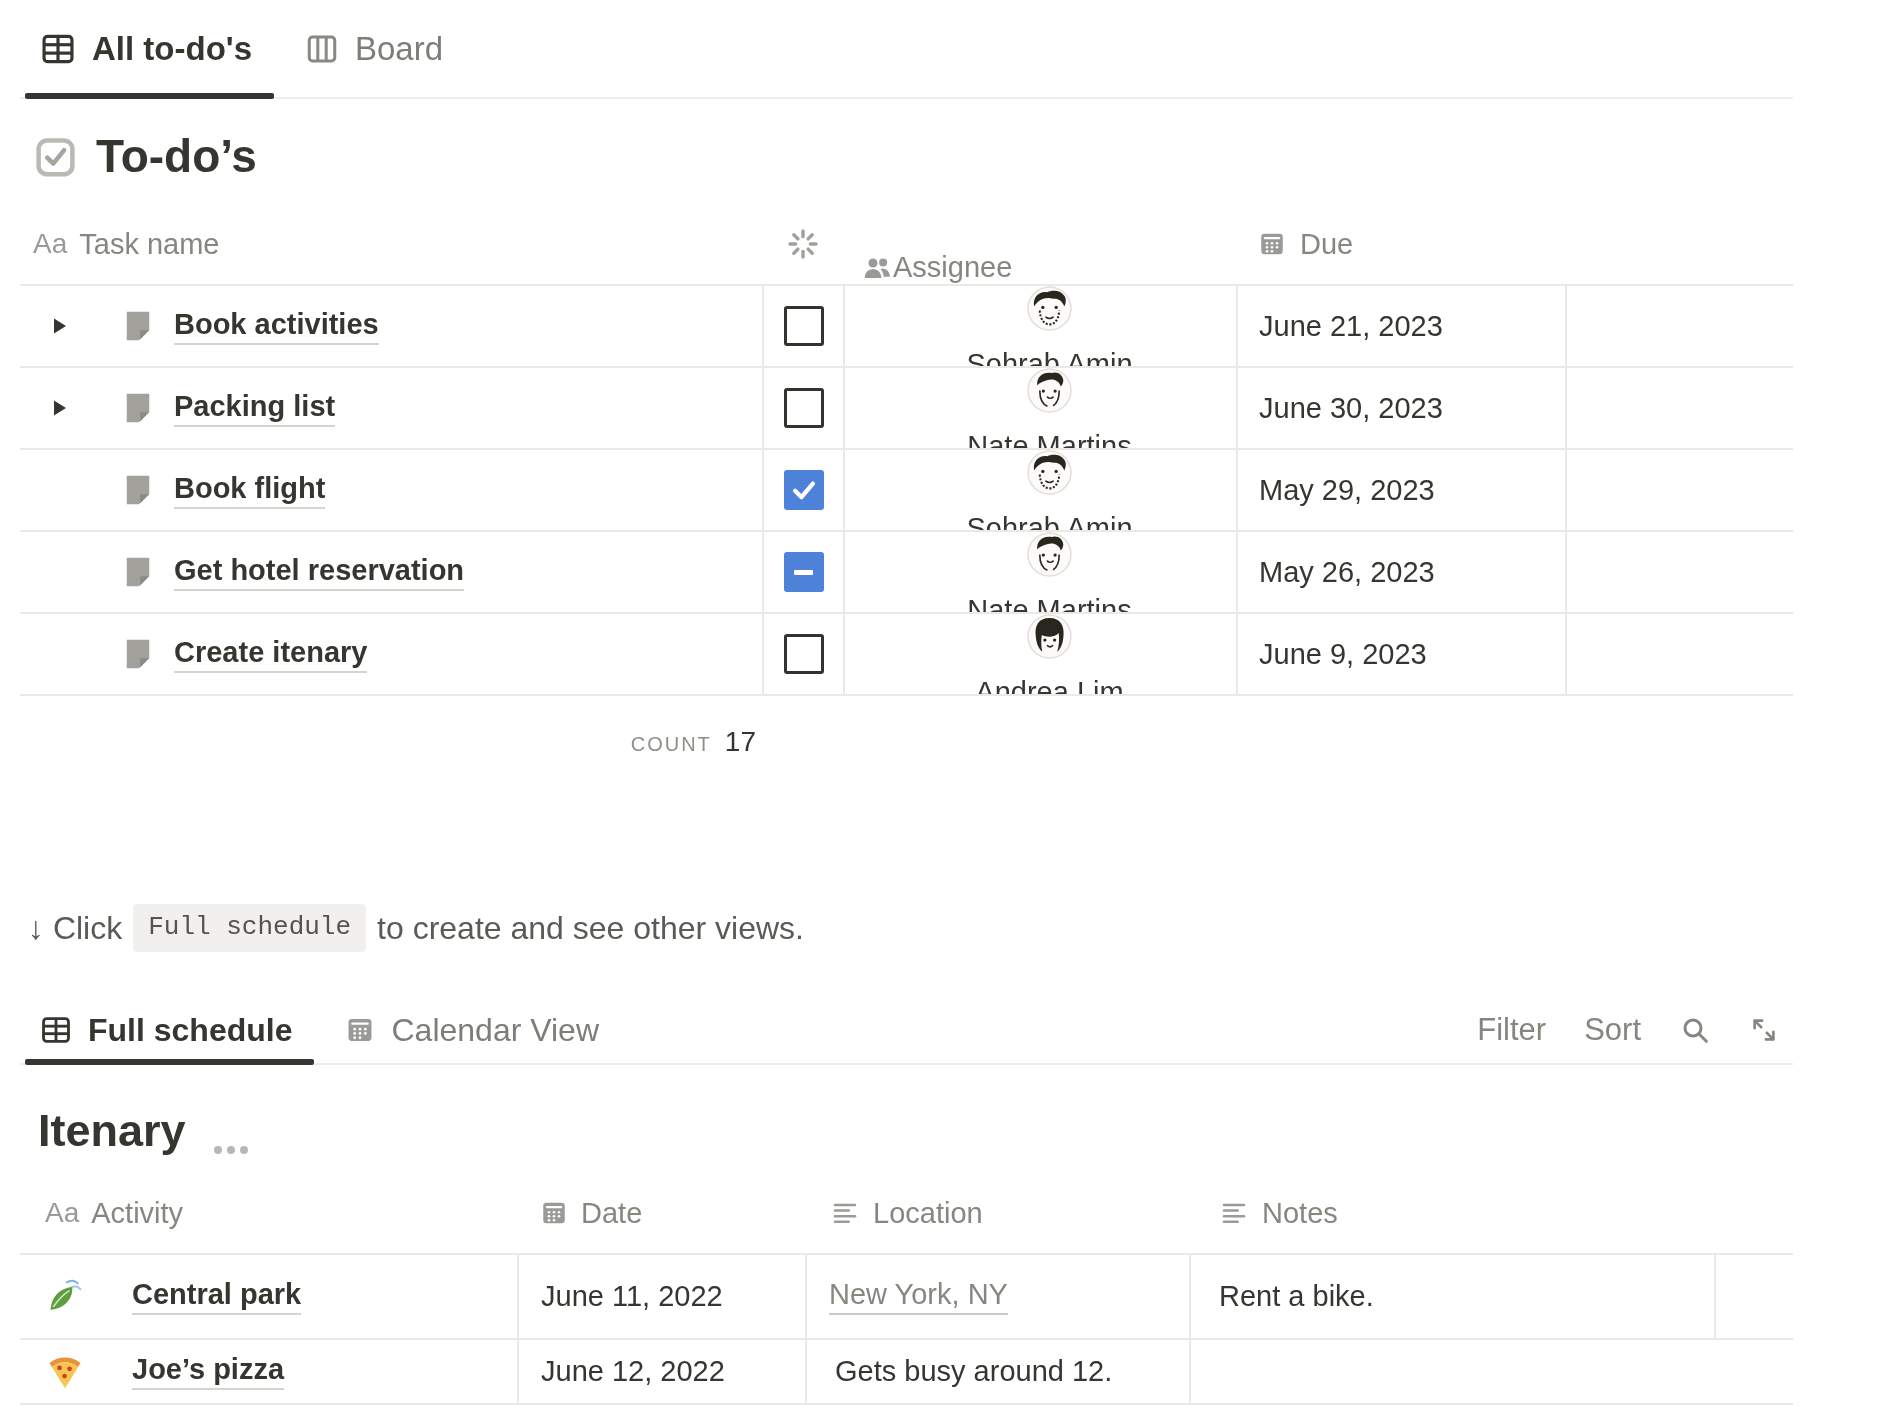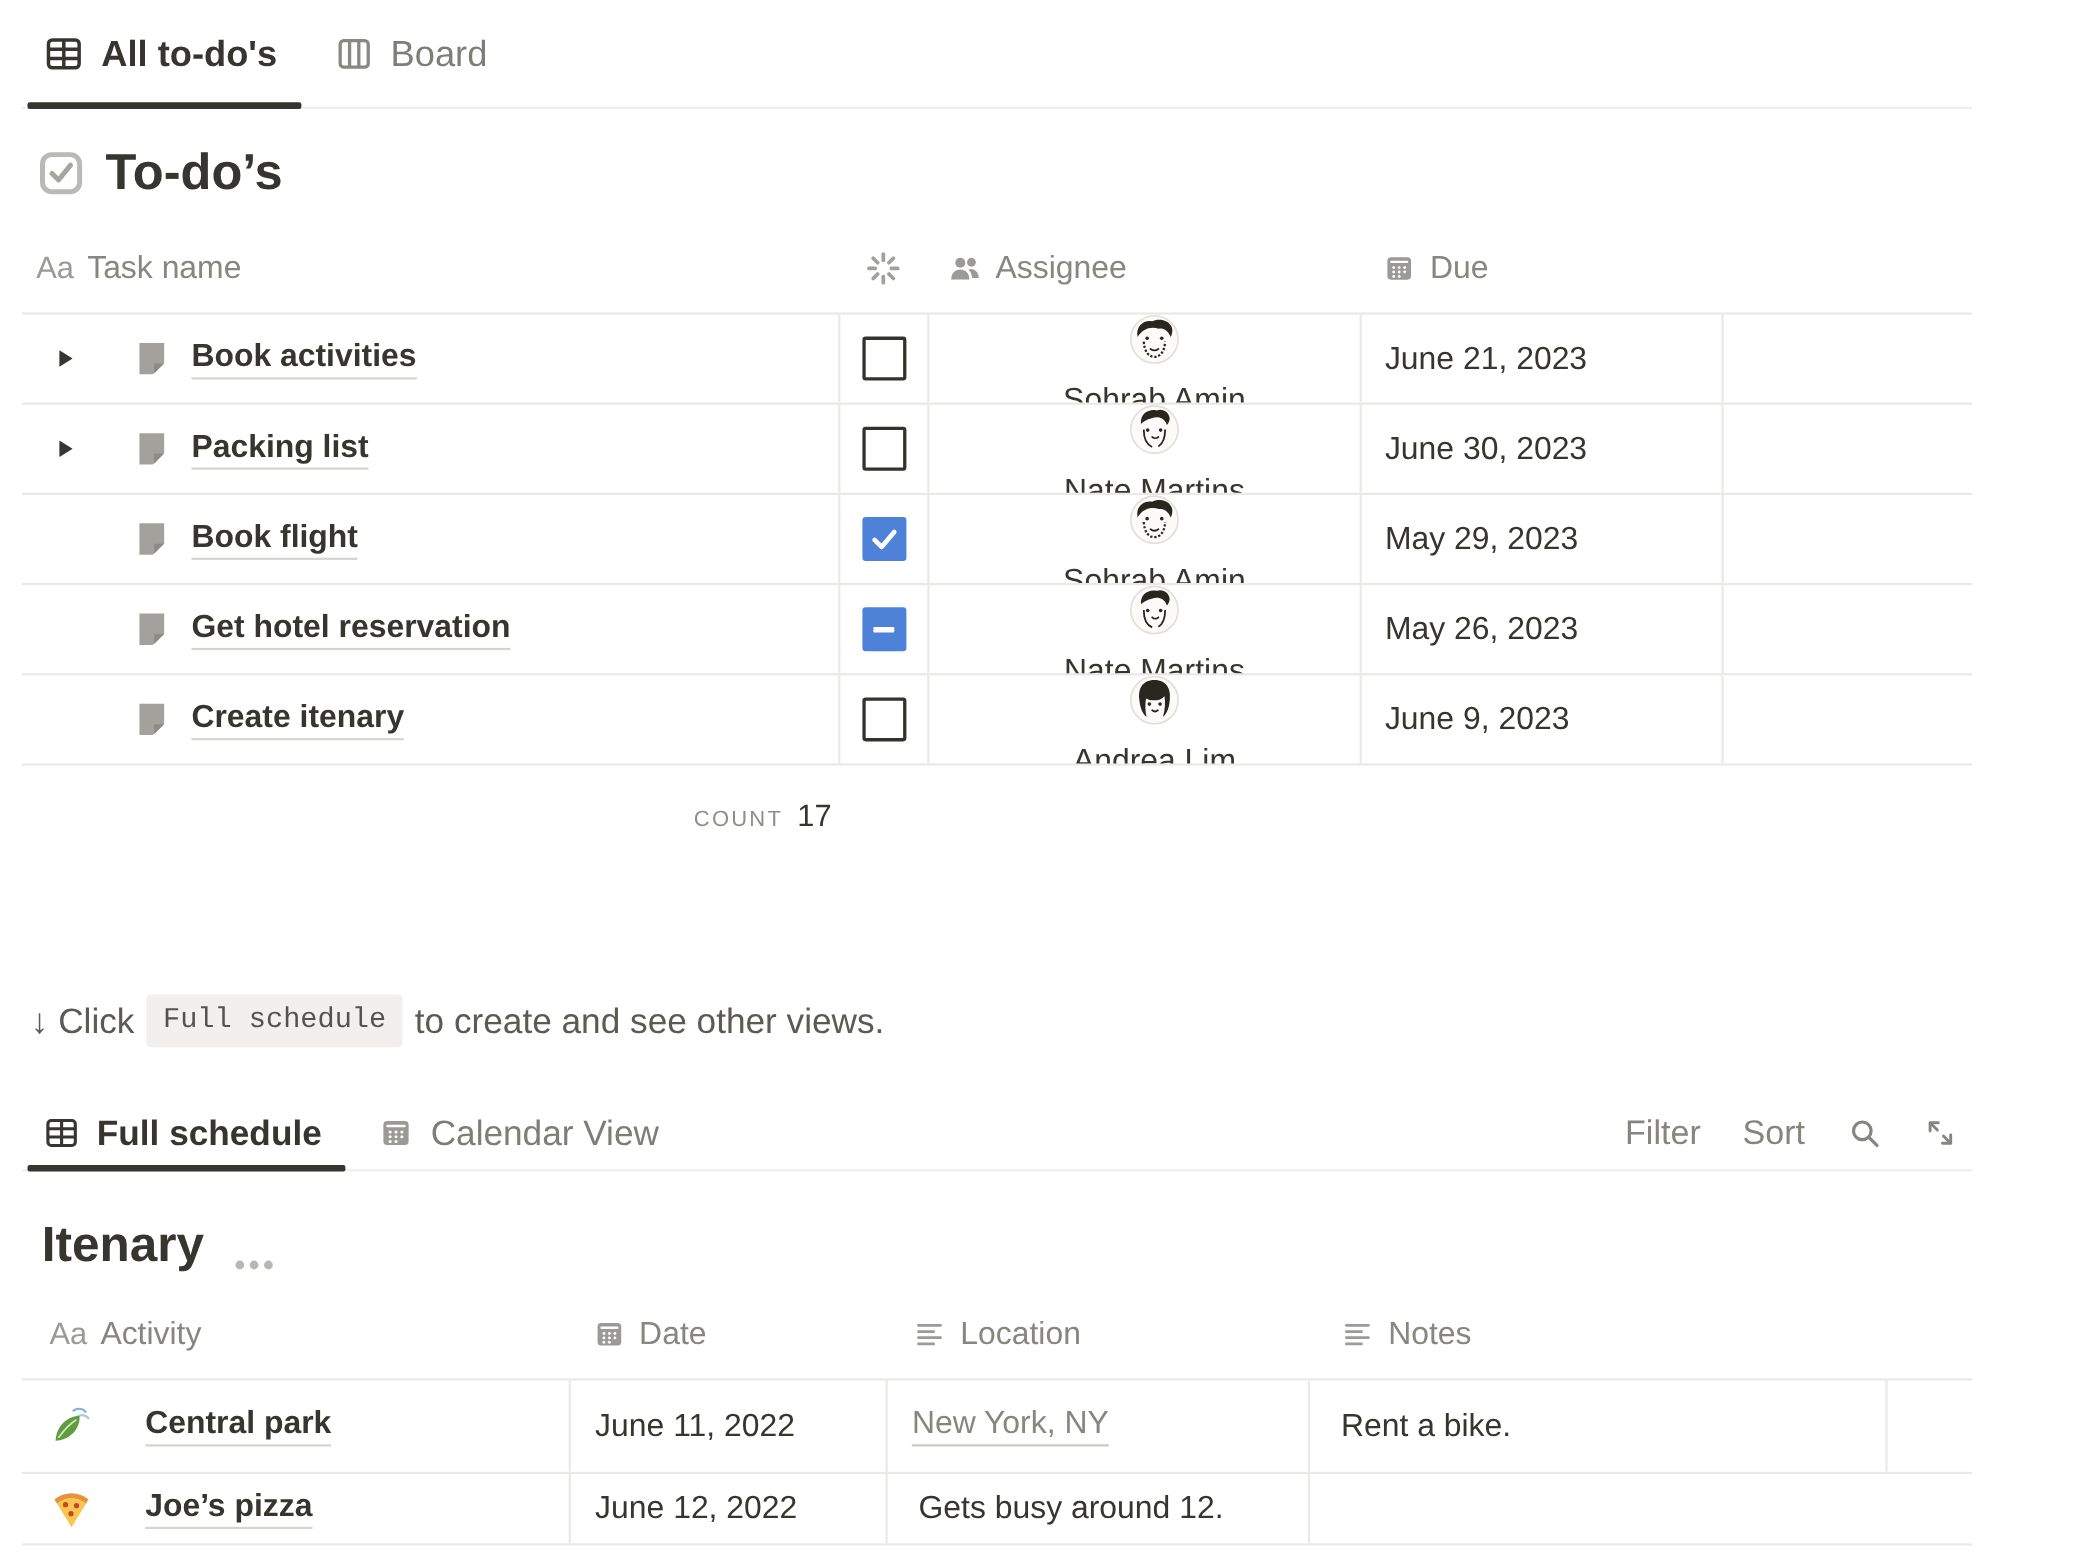--- a/index.html
+++ b/index.html
@@ -43,21 +43,21 @@
   .thead{height:82px;border-bottom:2px solid #eae9e6;box-sizing:border-box;color:#87867f;}
   .trow{height:82px;border-bottom:2px solid #eae9e6;box-sizing:border-box;}
   .trow2a{height:85px;}
   .trow2b{height:65px;border-bottom:2px solid #eae9e6;box-sizing:border-box;}
   .th,.td{display:flex;align-items:center;font-size:29px;overflow:hidden;}
   .trow .td:nth-child(n+2),.trow2a .td:nth-child(n+2),.trow2b .td:nth-child(n+2){
       border-left:2px solid #eae9e6;}
   .aa{font-size:28px;color:#9b9a97;font-weight:400;}
   .th-task{padding-left:13px;gap:12px;}
   .th-done{justify-content:center;}
-  .th-assignee{padding-left:18px;gap:12px;}
+  .th-assignee{padding-left:18px;align-items:flex-end;}
   .th-due{padding-left:21px;gap:13px;}
   .td-task{padding-left:27px;}
   .lead{width:73px;flex:none;display:flex;align-items:center;}
   .toggle{cursor:pointer;}
   .task-name{margin-left:18px;font-weight:600;border-bottom:2px solid #d6d4ce;
              padding-bottom:2px;cursor:pointer;white-space:nowrap;}
   .td-done{justify-content:center;}
   .checkbox{width:40px;height:40px;border-radius:3px;box-sizing:border-box;cursor:pointer;
             display:flex;align-items:center;justify-content:center;}
   .checkbox.unchecked{border:3.5px solid #34322c;background:#fff;}

